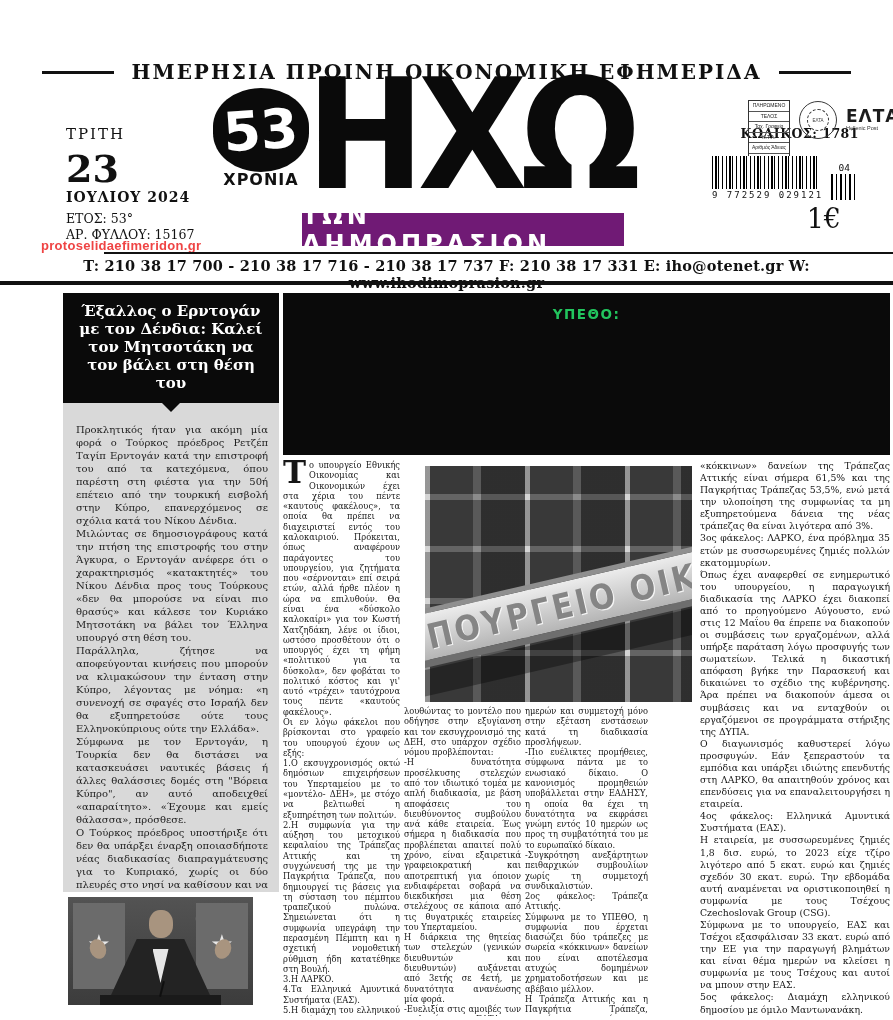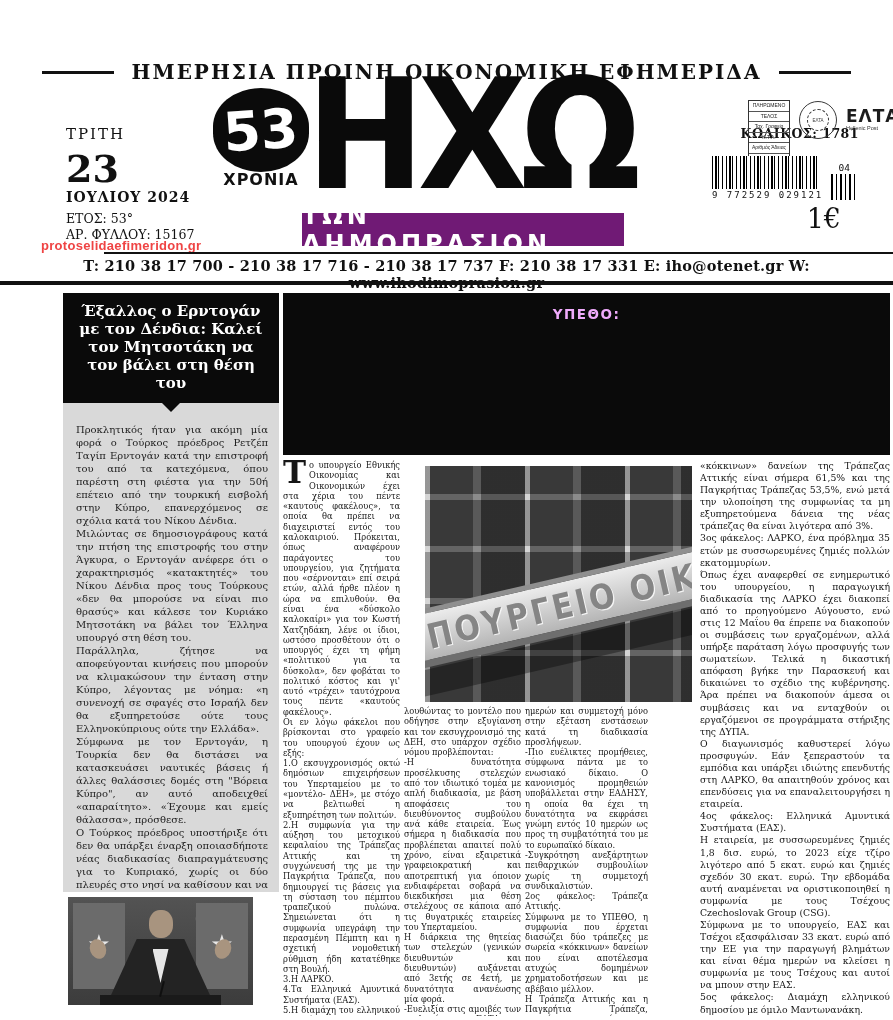--- a/index.html
+++ b/index.html
@@ -76,21 +76,21 @@
   .flag .star { position:absolute; top:26px; left:50%; transform:translateX(-50%); color:#e8e8e8; font-size:26px; font-family:"DejaVu Sans",sans-serif; }
   .fig-head { position:absolute; left:50%; top:13px; transform:translateX(-50%); width:24px; height:28px; border-radius:45%; background:#a8947f; }
   .fig-body { position:absolute; left:50%; bottom:0; transform:translateX(-50%); width:108px; height:66px; background:#232323; clip-path:polygon(28% 0,72% 0,100% 100%,0 100%); }
   .fig-shirt { position:absolute; left:50%; bottom:22px; transform:translateX(-50%); width:16px; height:34px; background:#e6e6e6; clip-path:polygon(0 0,100% 0,50% 100%); }
   .hand { position:absolute; top:42px; width:16px; height:20px; border-radius:50%; background:#a8947f; }
   .hand.l { left:22px; transform:rotate(-20deg); } .hand.r { right:22px; transform:rotate(20deg); }
   .podium { position:absolute; bottom:0; left:32px; right:32px; height:10px; background:#1a1a1a; }
   .mic { position:absolute; bottom:8px; left:50%; width:2px; height:16px; background:#0f0f0f; transform:rotate(14deg); }
 
   
-  .main-head { position:absolute; left:283px; top:293px; width:607px; height:162px; background:#0a0a0a; color:#f0abfc; text-align:center; }
+  .main-head { position:absolute; left:283px; top:293px; width:607px; height:162px; background:#0a0a0a; color:#22c55e; text-align:center; }
   .kicker { font-family:"DejaVu Sans", sans-serif; font-weight:bold; font-size:13.5px; letter-spacing:1.5px; margin-top:13px; }
   .headline { font-size:42px; font-weight:bold; line-height:1.12; margin-top:4px; padding:0 30px; }
 
   .article { position:absolute; left:283px; top:460px; width:607px; height:556px; }
   .a-col { position:absolute; overflow:hidden; text-align:justify; }
   .a-col p { font-size:8.3px; line-height:1.24; color:#161616; }
   .col1 { left:0; top:0; width:117px; height:556px; }
   .col2 { left:121px; top:246px; width:117px; height:310px; }
   .col3 { left:242px; top:246px; width:123px; height:310px; }
   .col4 { left:417px; top:0; width:190px; height:556px; }

